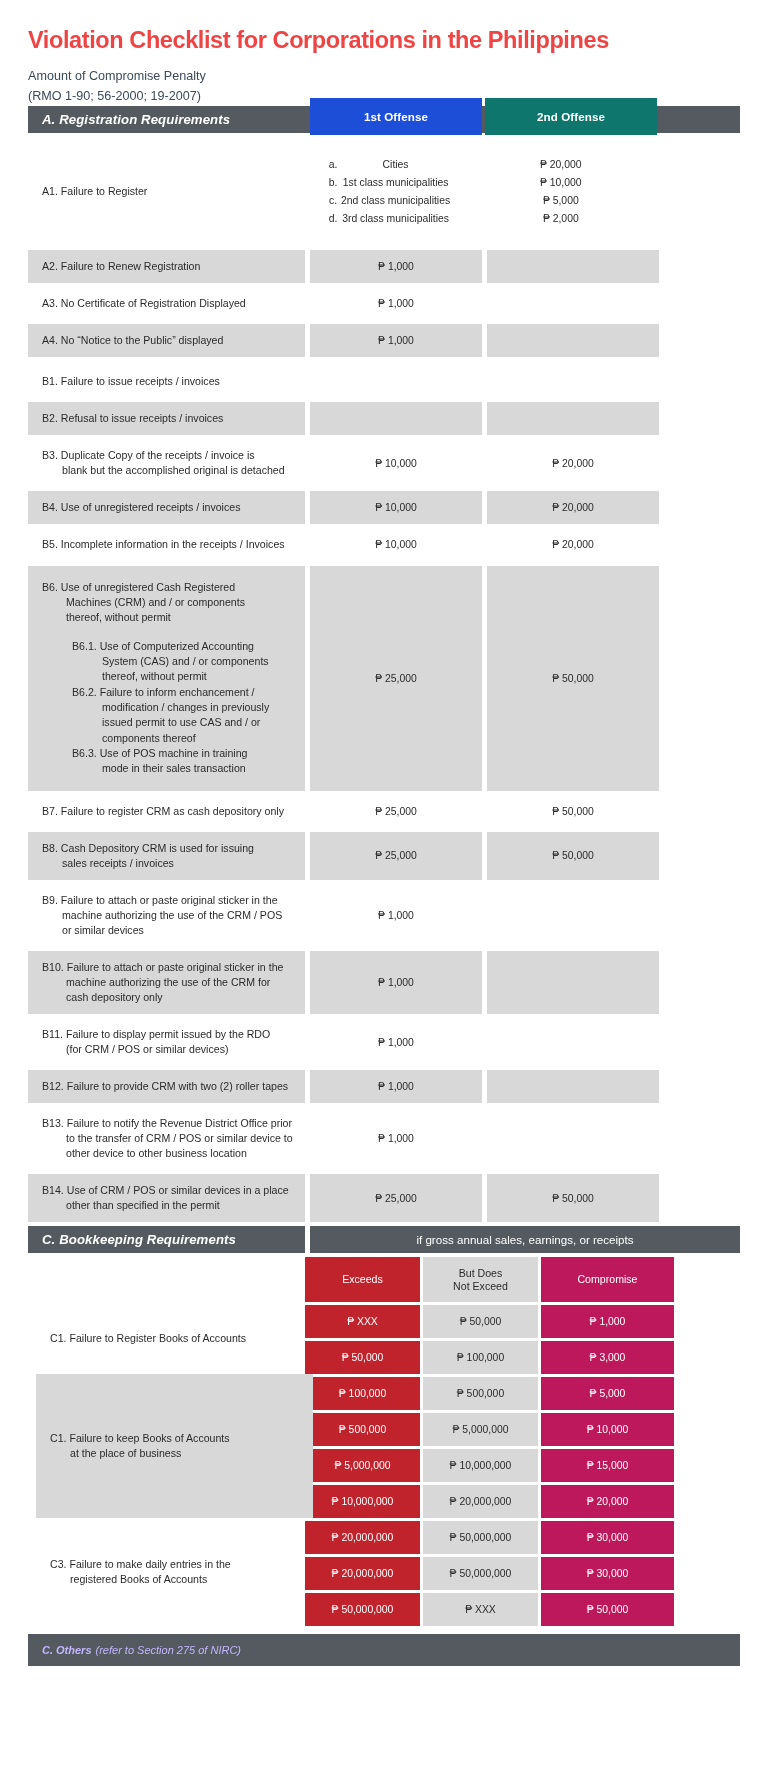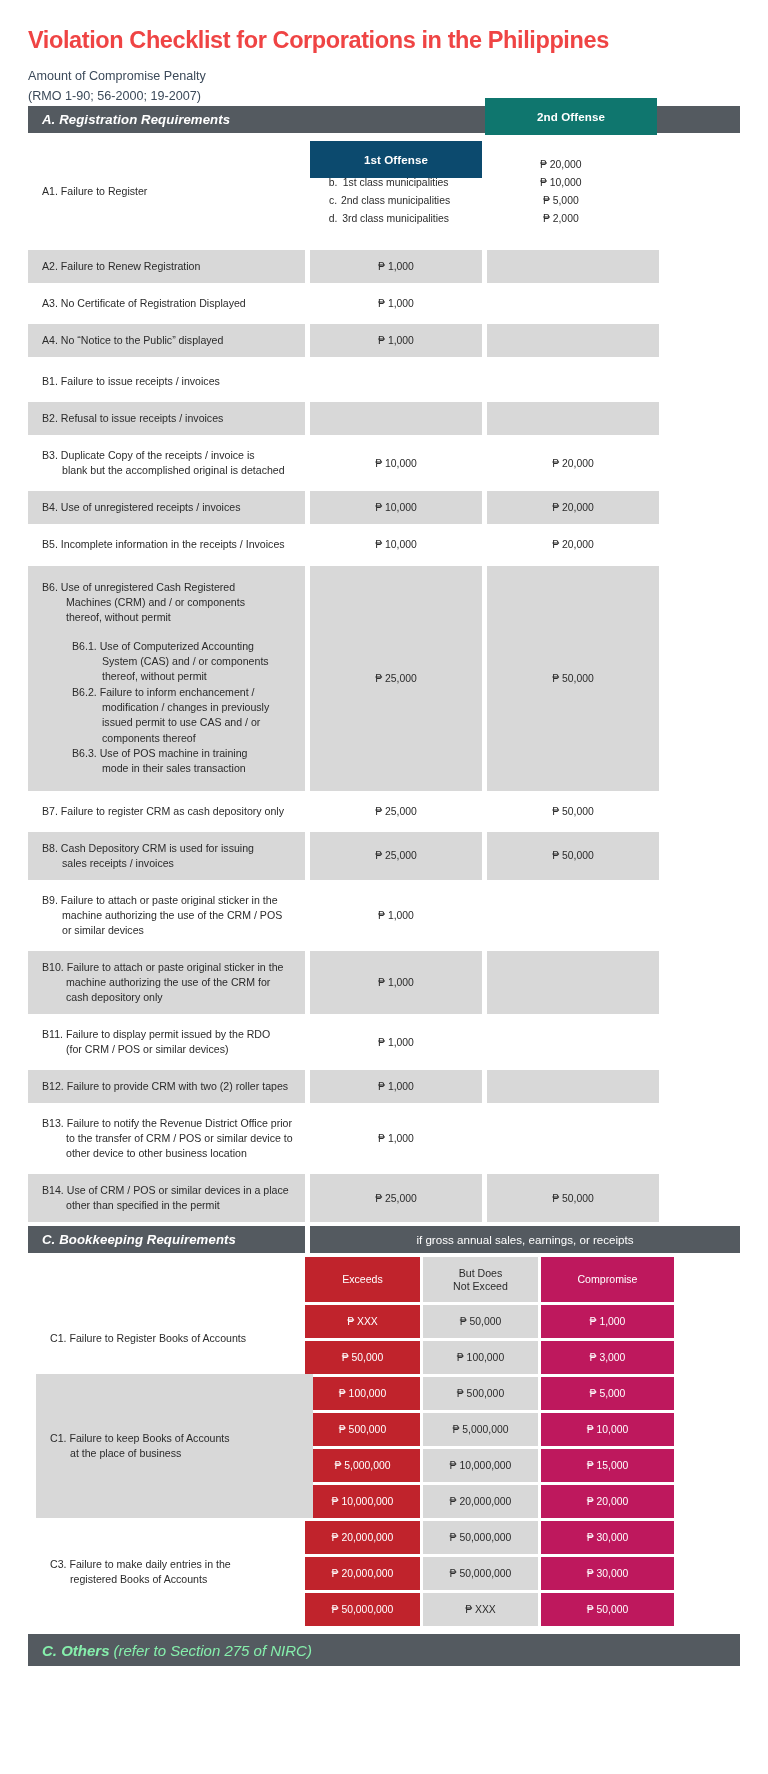--- a/index.html
+++ b/index.html
@@ -46,21 +46,21 @@
     width: 172px;
     height: 37px;
     display: flex;
     align-items: center;
     justify-content: center;
     color: #ffffff;
     font-size: 11.6px;
     font-weight: bold;
     letter-spacing: 0.1px;
   }
-  .offense-head.red  { background: #0c4a6e; margin-top: 43px; }
+  .offense-head.red  { background: #1d4ed8; }
   .offense-head.navy { background: #0f766e; }
 
   
   .table { }
 
   .section-band {
     margin: 0 28px;
     background: #545a60;
     height: 27px;
     display: flex;
@@ -208,23 +208,23 @@
   .c-cell.compromise { width: 133px; background: #be185d; color: #ffffff; }
   .c-head { height: 45px; }
   .c-head.exceeds, .c-head.notexceed, .c-head.compromise { font-size: 10.6px; }
 
   .others-band {
     margin: 0 28px;
     background: #545a60;
     height: 32px;
     display: flex;
     align-items: center;
-    color: #86efac;
+    color: #c4b5fd;
     padding-left: 14px;
-    font-size: 15px;
+    font-size: 11px;
     font-style: italic;
   }
   .others-band b { font-weight: bold; font-style: italic; }
   .others-band .sub { font-weight: normal; font-style: italic; margin-left: 4px; }
 </style>
 </head>
 <body>
 
 <div class="page">
 

